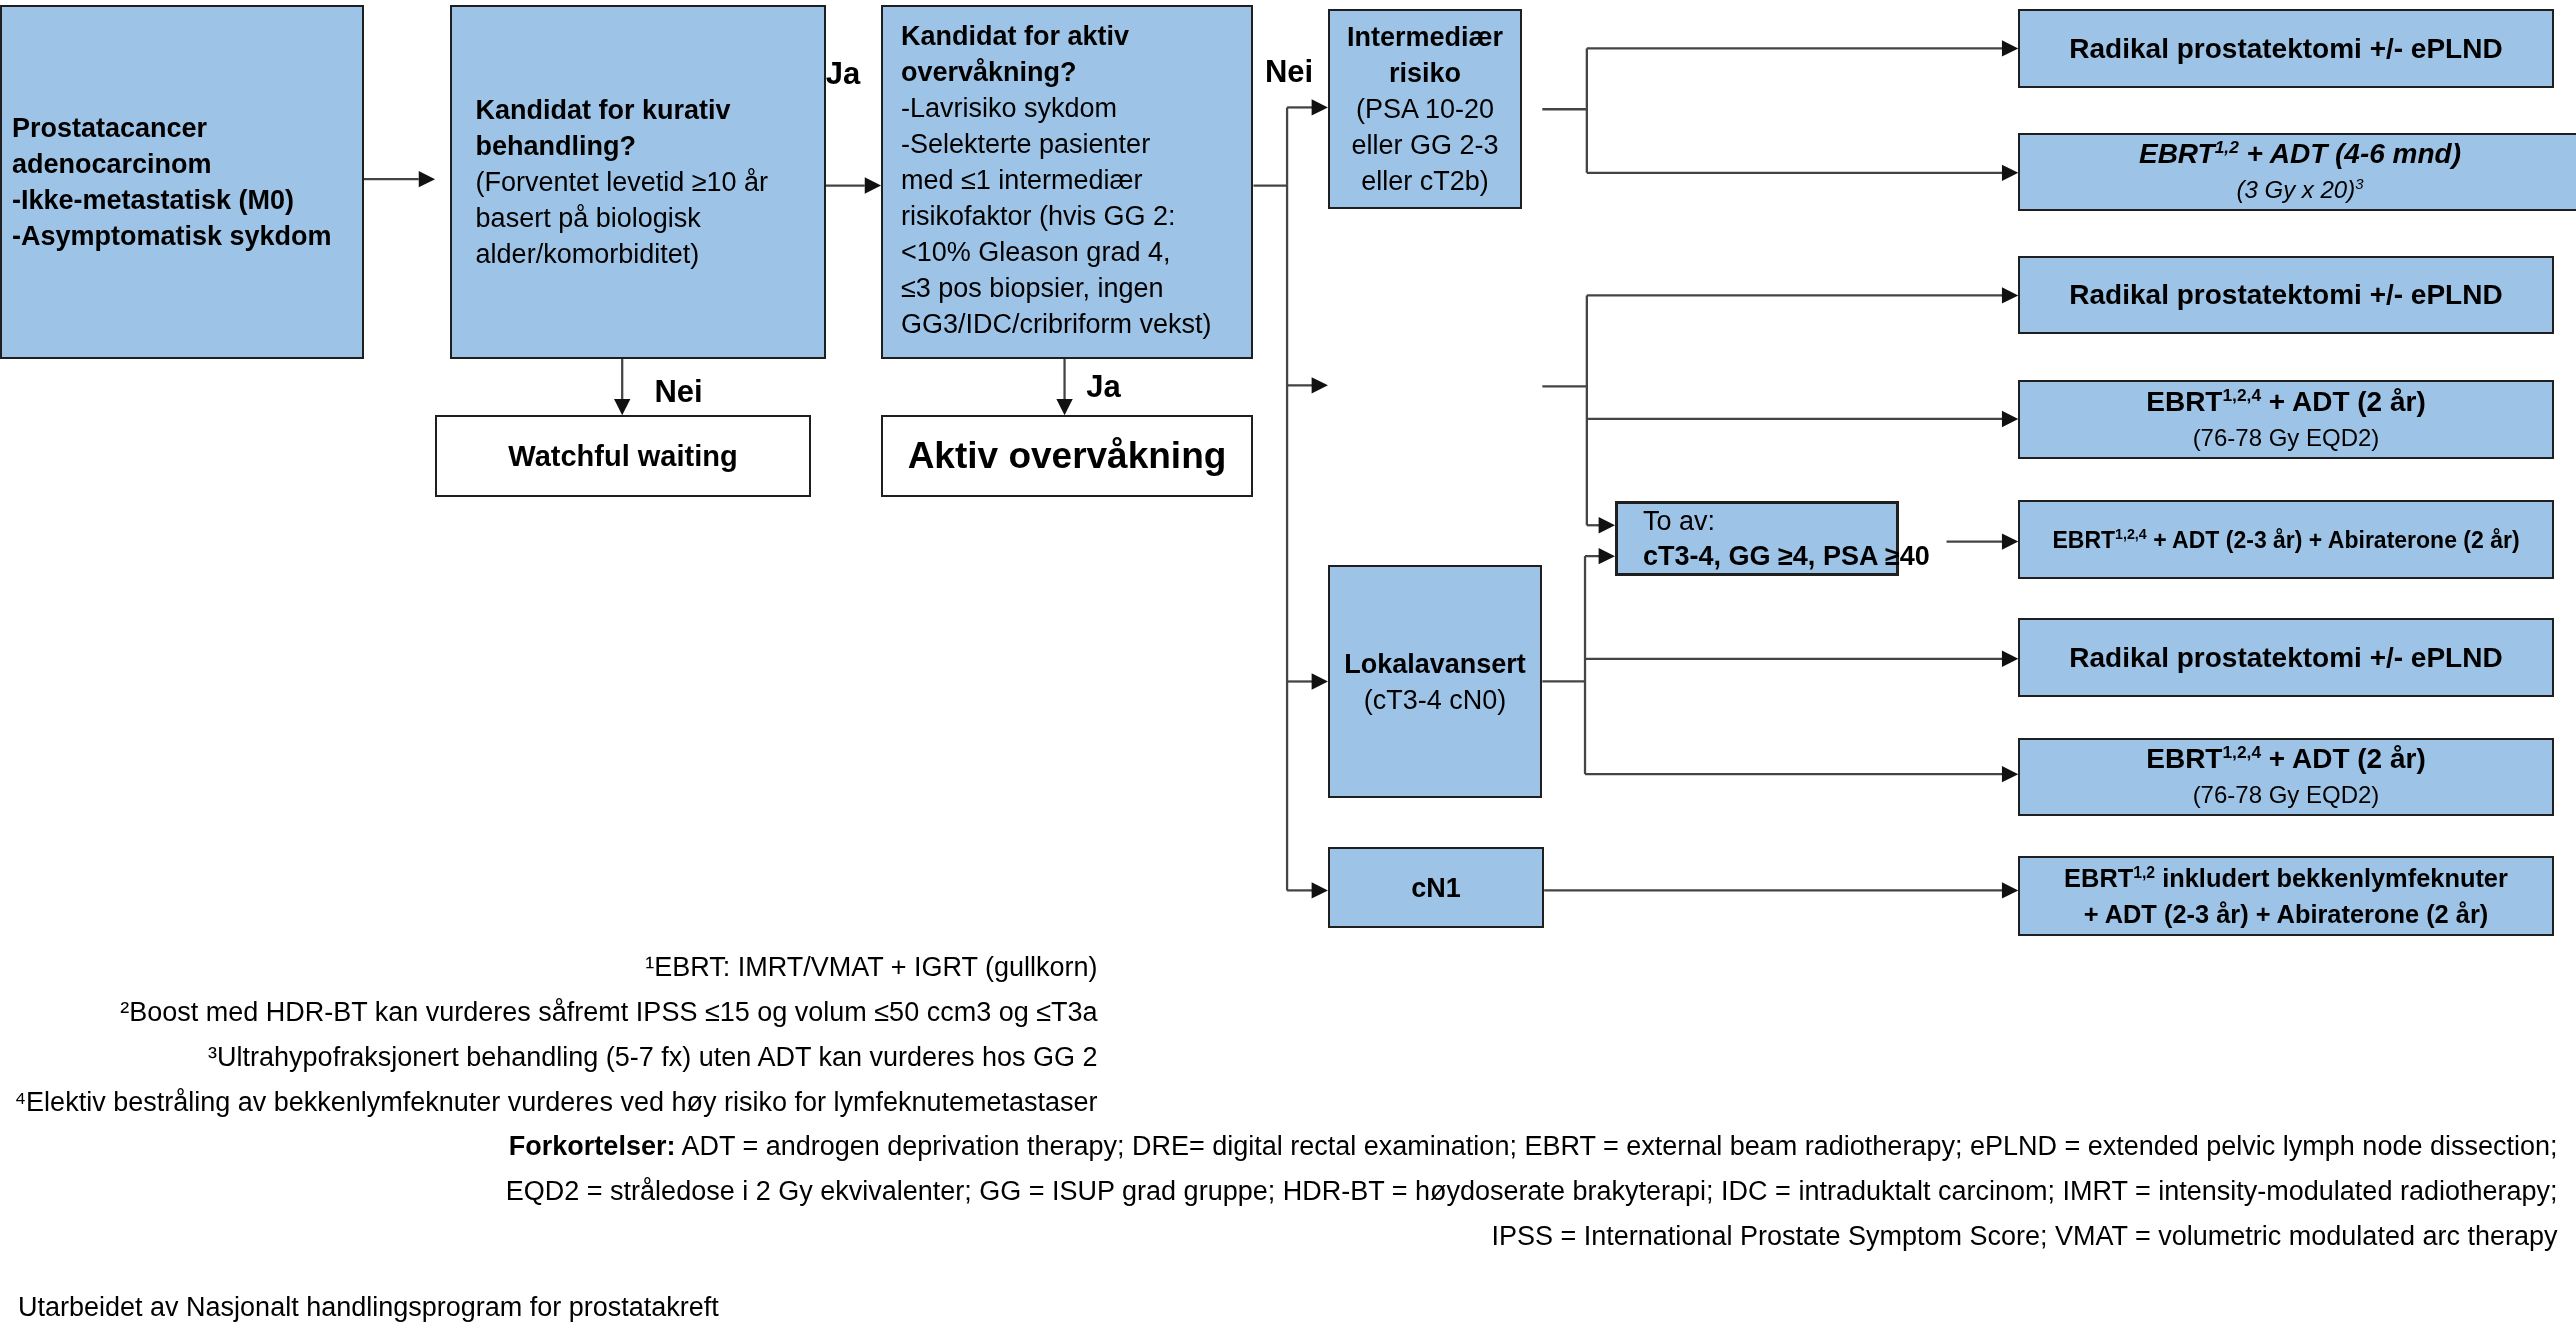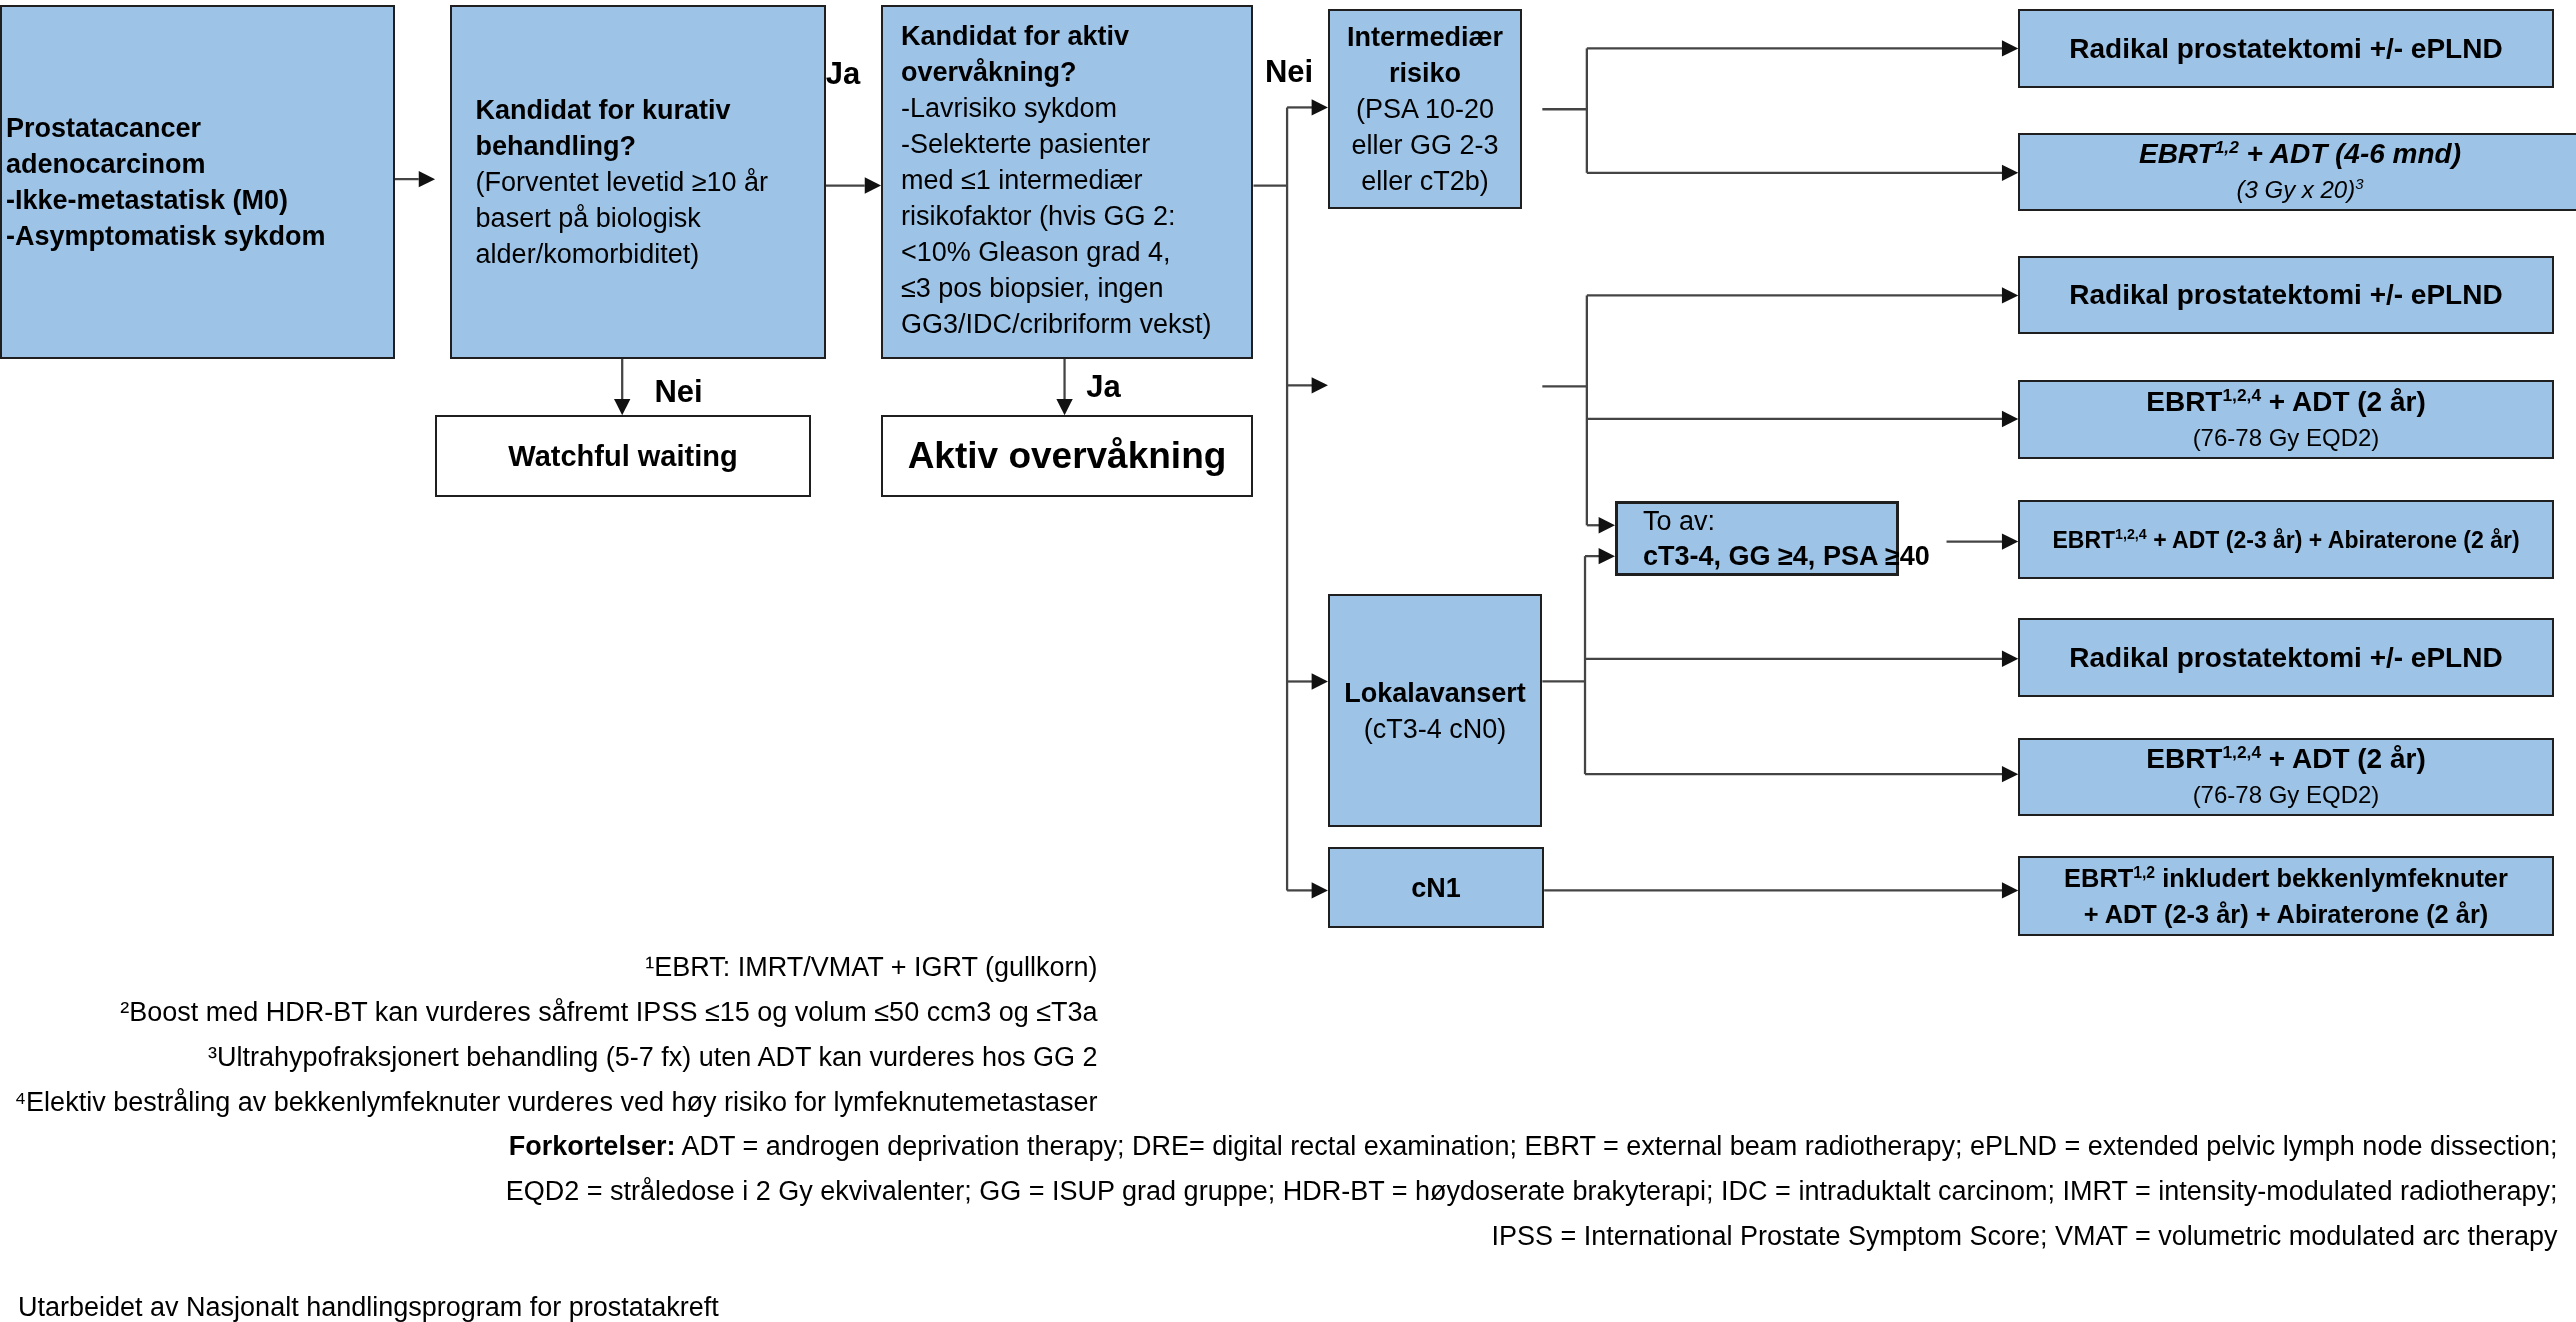--- a/index.html
+++ b/index.html
@@ -72,21 +72,21 @@
       <polygon points="2222,461 2204,452 2204,470"></polygon>
       <polygon points="1778,578 1760,569 1760,587"></polygon>
       <polygon points="1778,612 1760,603 1760,621"></polygon>
       <polygon points="2222,725 2204,716 2204,734"></polygon>
       <polygon points="2222,852 2204,843 2204,861"></polygon>
       <polygon points="2222,596 2204,587 2204,605"></polygon>
       <polygon points="2222,980 2204,971 2204,989"></polygon>
     </g>
   </svg>
 
-  <div class="node blue vcenter hleft" style="left:0;top:4.5px;width:395px;height:354px;padding-left:4px;">
+  <div class="node blue vcenter hleft" style="left:0;top:4.5px;width:364px;height:354px;padding-left:10px;">
     <div class="ln b">Prostatacancer</div>
     <div class="ln b">adenocarcinom</div>
     <div class="ln b">-Ikke-metastatisk (M0)</div>
     <div class="ln b">-Asymptomatisk sykdom</div>
   </div>
 
   <div class="node blue vcenter hleft" style="left:450px;top:4.5px;width:376px;height:354px;padding-left:23.6px;">
     <div class="ln b">Kandidat for kurativ</div>
     <div class="ln b">behandling?</div>
     <div class="ln">(Forventet levetid ≥10 år</div>
@@ -120,21 +120,21 @@
 
   <div class="node blue vcenter hcenter" style="left:1328px;top:9px;width:194px;height:200px;">
     <div class="ln b">Intermediær</div>
     <div class="ln b">risiko</div>
     <div class="ln">(PSA 10-20</div>
     <div class="ln">eller GG 2-3</div>
     <div class="ln">eller cT2b)</div>
   </div>
 
 
-  <div class="node blue vcenter hcenter" style="left:1328px;top:594px;width:214px;height:233px;">
+  <div class="node blue vcenter hcenter" style="left:1328px;top:565px;width:214px;height:233px;">
     <div class="ln b">Lokalavansert</div>
     <div class="ln">(cT3-4 cN0)</div>
   </div>
 
   <div class="node blue vcenter hcenter" style="left:1328px;top:847px;width:216px;height:81px;">
     <div class="ln b">cN1</div>
   </div>
 
   <div class="node blue vcenter hleft" style="left:1615px;top:501px;width:284px;height:75px;border-width:3.6px;padding-left:25px;">
     <div class="ln" style="line-height:35px;">To av:</div>

